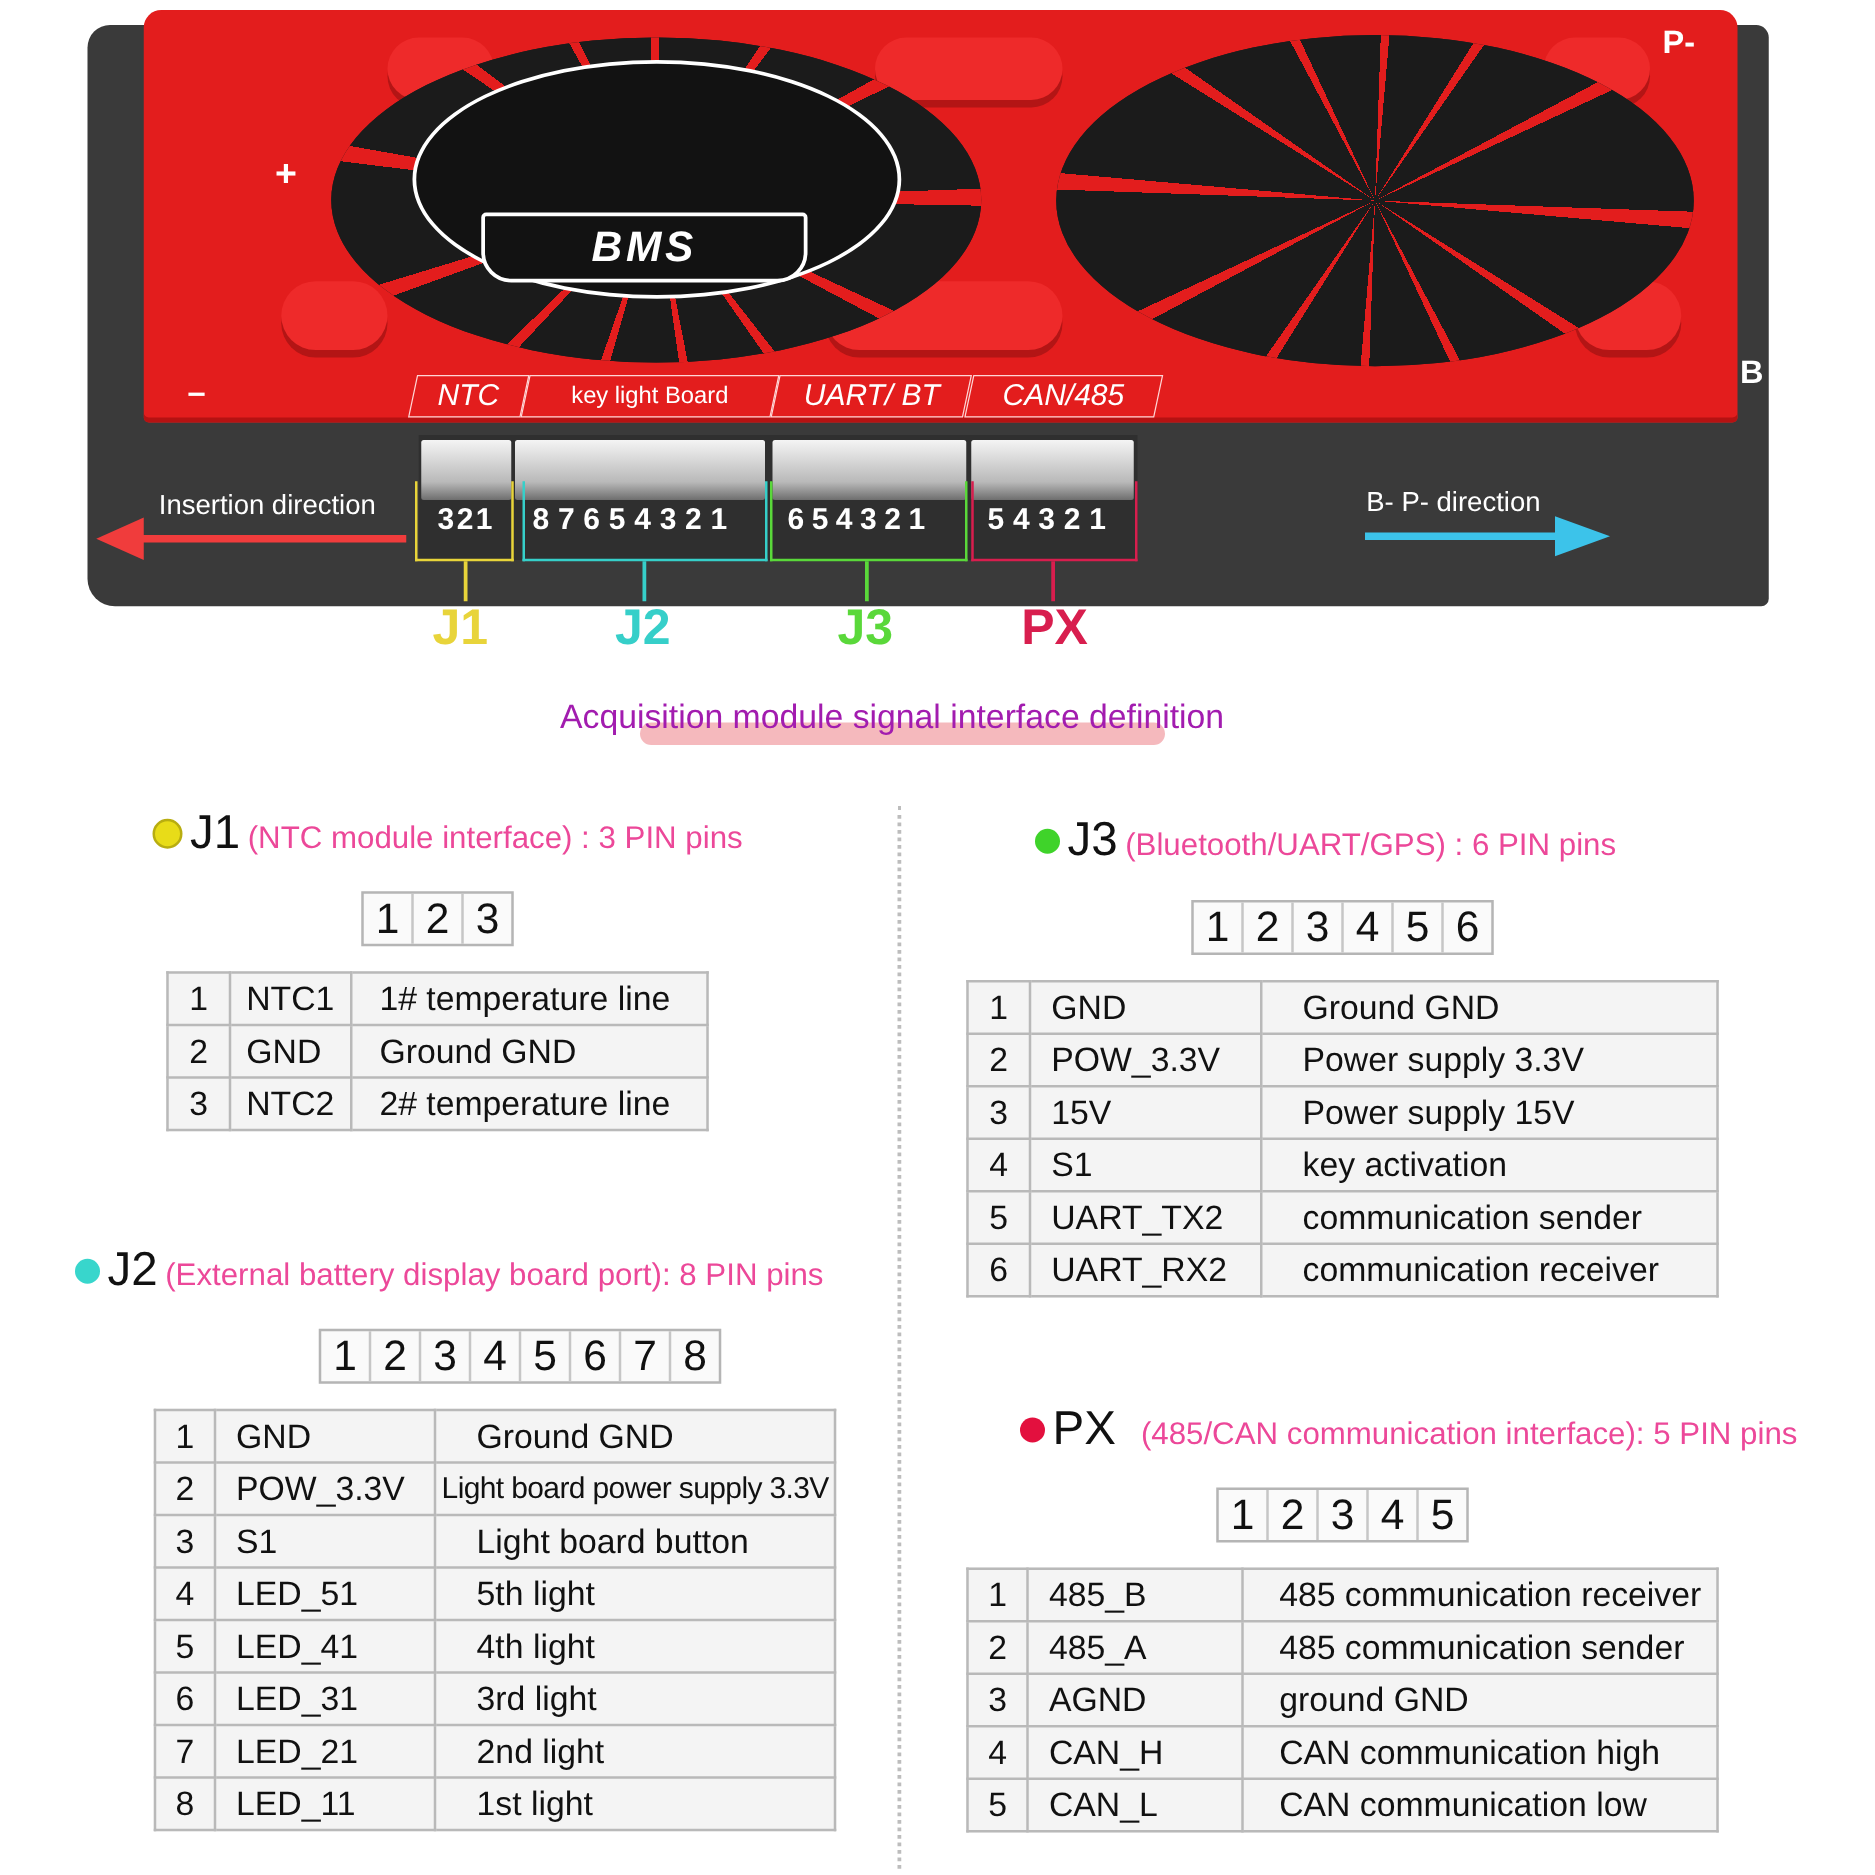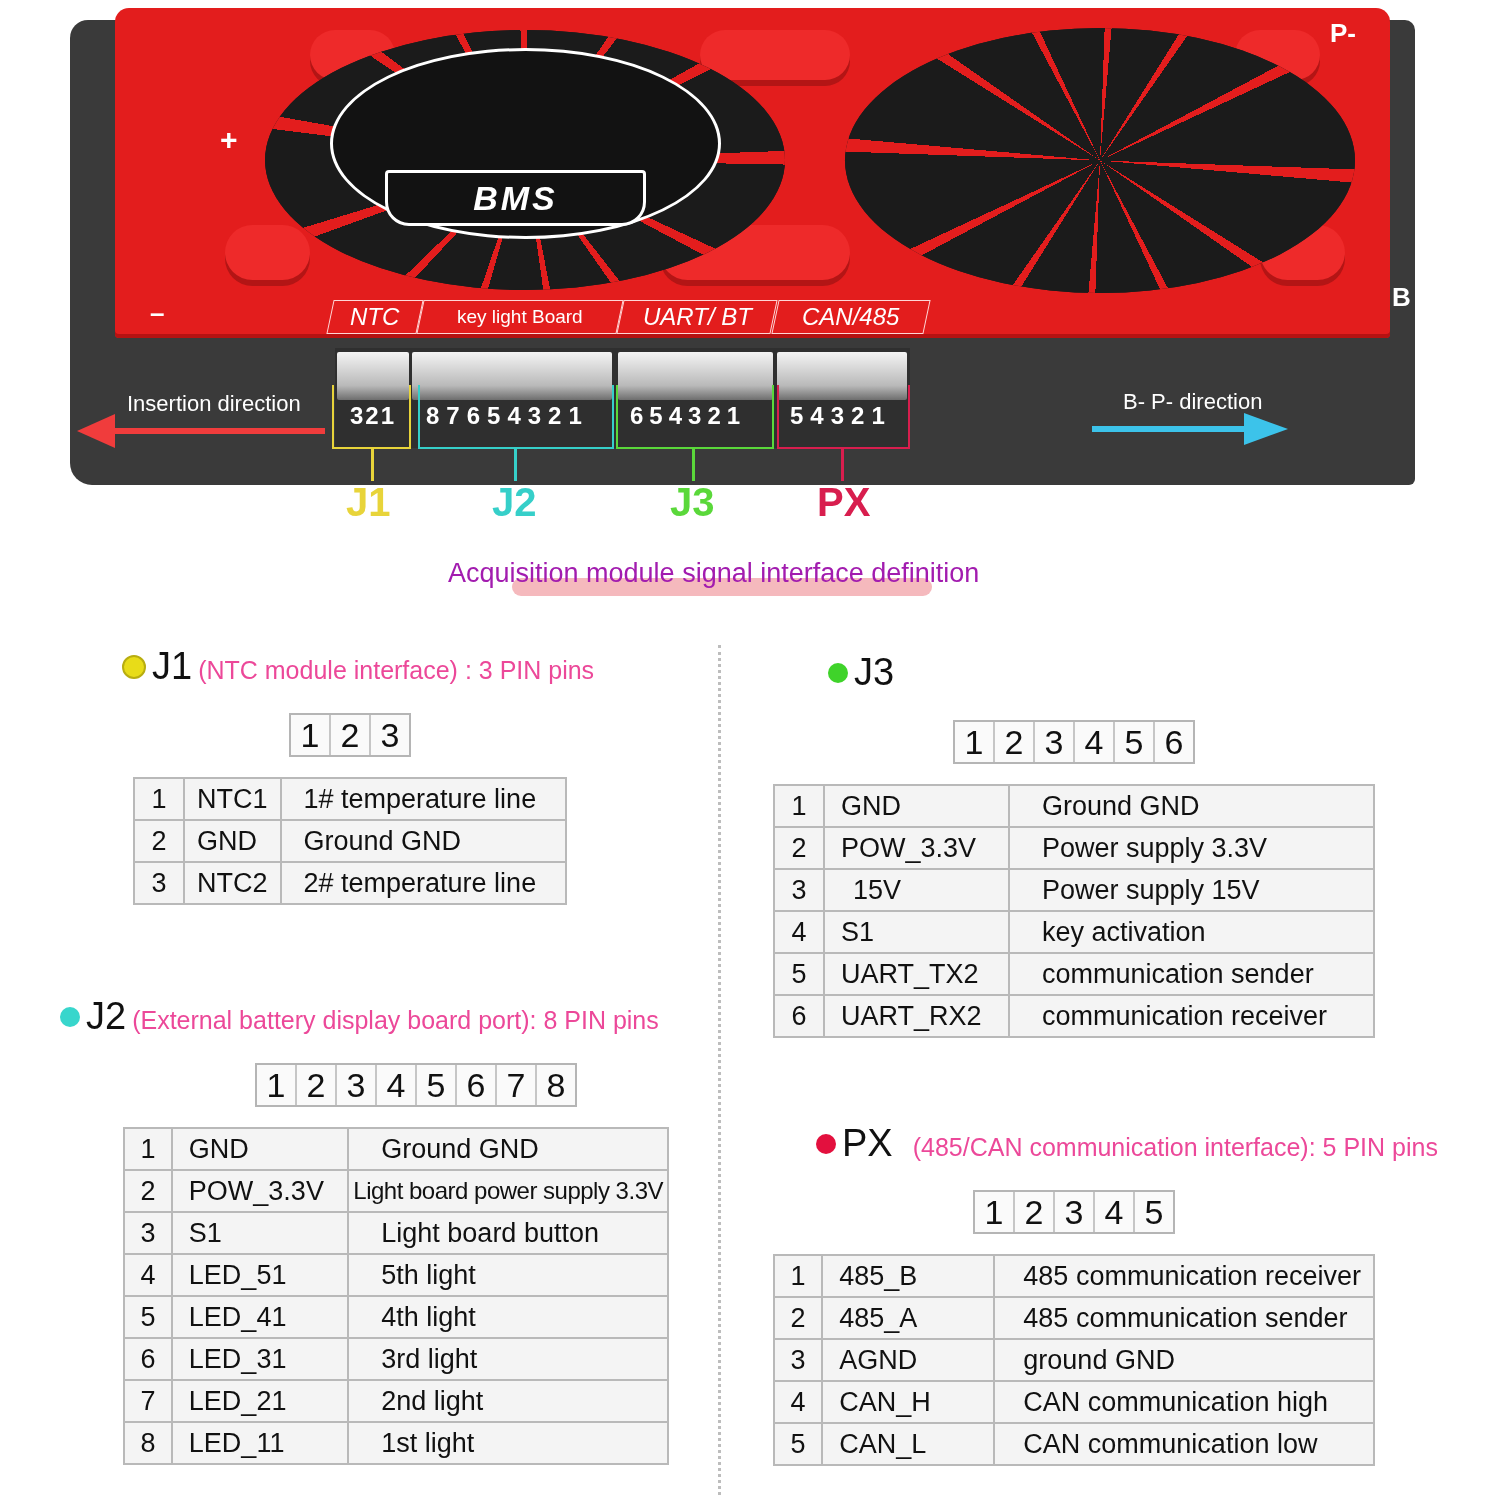--- a/index.html
+++ b/index.html
@@ -122,21 +122,21 @@
 <div class="abs bracket" style="left:777px;top:385px;width:129px;height:62px;border-color:#d81e4e;"></div>
 <div class="abs stem" style="left:841px;top:449px;height:32px;background:#d81e4e;"></div>
 
 <div class="abs j-label" style="left:346px;top:480px;color:#e8d43a;">J1</div>
 <div class="abs j-label" style="left:492px;top:480px;color:#36cfc9;">J2</div>
 <div class="abs j-label" style="left:670px;top:480px;color:#5ad83a;">J3</div>
 <div class="abs j-label" style="left:817px;top:480px;color:#d81e4e;">PX</div>
 
 <div class="abs dir-text" style="left:127px;top:391px;">Insertion direction</div>
 <div class="abs arrow-red"></div>
-<div class="abs dir-text" style="left:1123px;top:389px;">B-  P- direction</div>
+<div class="abs dir-text" style="left:1093px;top:389px;">B-  P- direction</div>
 <div class="abs arrow-blue"></div>
 
 <div class="abs title-hl"></div>
 <div class="abs title">Acquisition module signal interface definition</div>
 
 <div class="abs divider"></div>
 
 <div class="abs sec-head" style="left:122px;top:645px;">
   <span class="dot" style="background:#e8dc18;border:2px solid #b8ad10;"></span>
   <span class="sec-id">J1</span>
@@ -223,20 +223,21 @@
         <td class="n">8</td>
         <td style="padding-left:16px;">LED_11</td>
         <td style="padding-left:32px;">1st light</td>
       </tr>
 </tbody>
   </table>
 
 <div class="abs sec-head" style="left:828px;top:651px;">
   <span class="dot" style="background:#3fd32a;"></span>
   <span class="sec-id">J3</span>
+  <span class="sec-desc">(Bluetooth/UART/GPS) : 6 PIN pins</span>
 </div>
 <div class="abs pinbox" style="left:953px;top:720px;">
   <div>1</div>
   <div>2</div>
   <div>3</div>
   <div>4</div>
   <div>5</div>
   <div>6</div>
 </div>
 <table class="pt" style="left:773px;top:784px;width:602px;">
@@ -246,21 +247,21 @@
         <td style="width:155px;padding-left:16px;">GND</td>
         <td style="padding-left:32px;">Ground GND</td>
       </tr>
   <tr>
         <td class="n">2</td>
         <td style="padding-left:16px;">POW_3.3V</td>
         <td style="padding-left:32px;">Power supply 3.3V</td>
       </tr>
   <tr>
         <td class="n">3</td>
-        <td style="padding-left:28px;margin-left:28px;">15V</td>
+        <td style="padding-left:16px;margin-left:28px;">15V</td>
         <td style="padding-left:32px;">Power supply 15V</td>
       </tr>
   <tr>
         <td class="n">4</td>
         <td style="padding-left:16px;">S1</td>
         <td style="padding-left:32px;margin-top:48px;">key activation</td>
       </tr>
   <tr>
         <td class="n">5</td>
         <td style="padding-left:16px;">UART_TX2</td>

